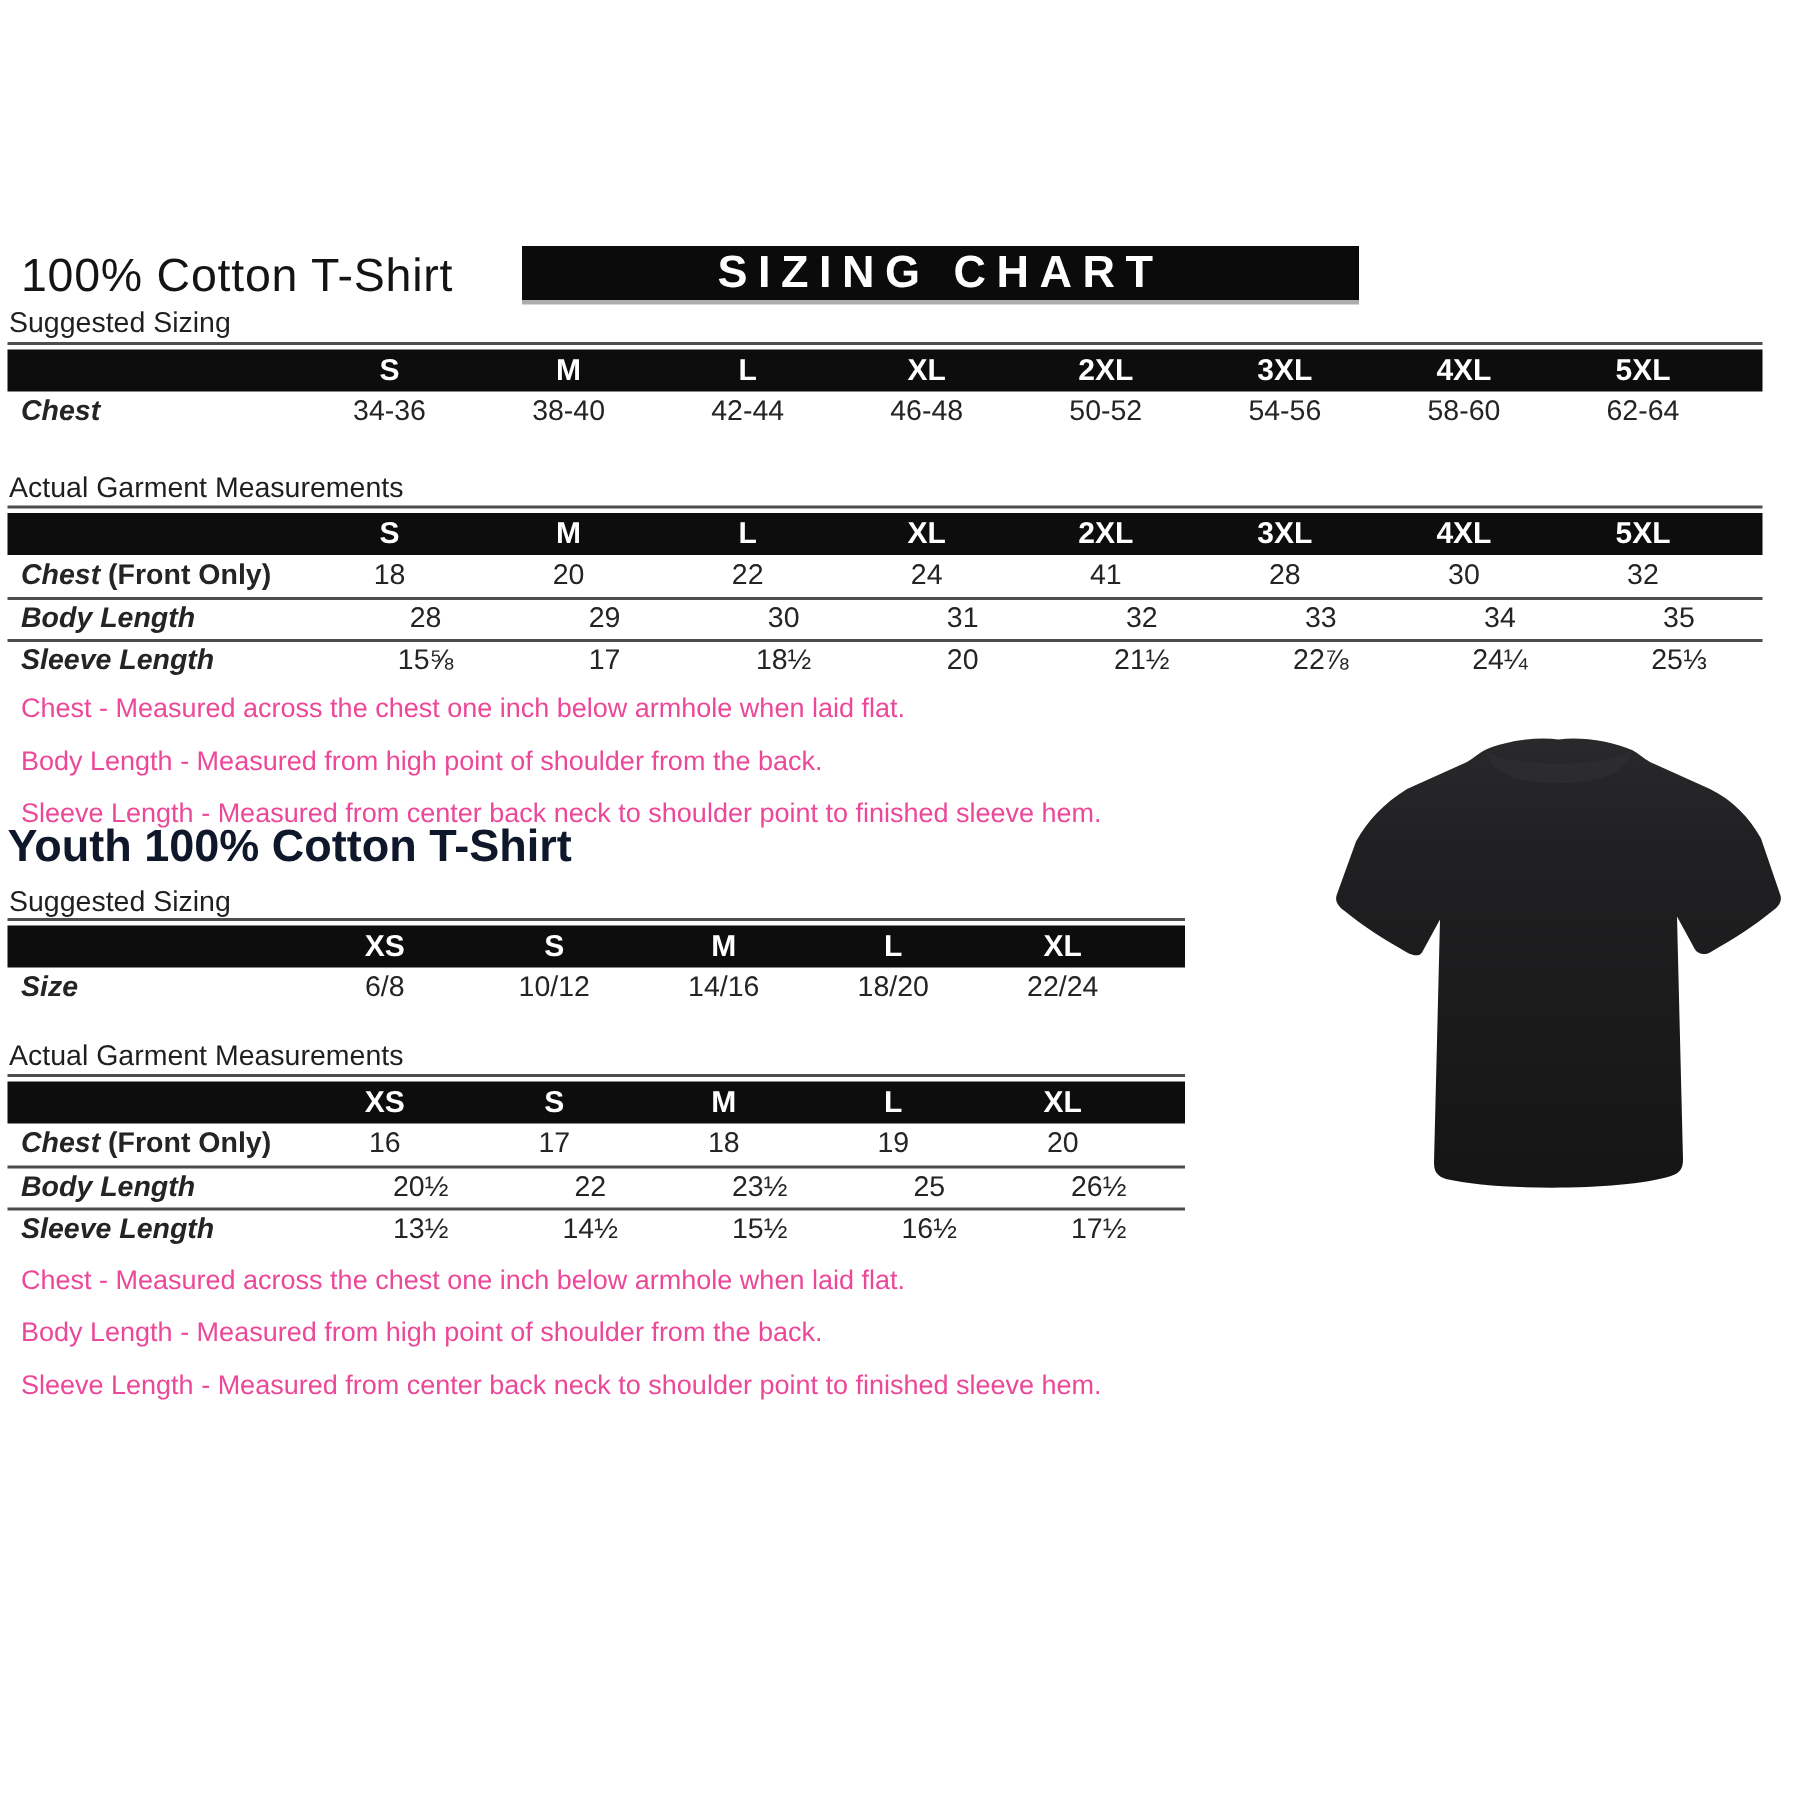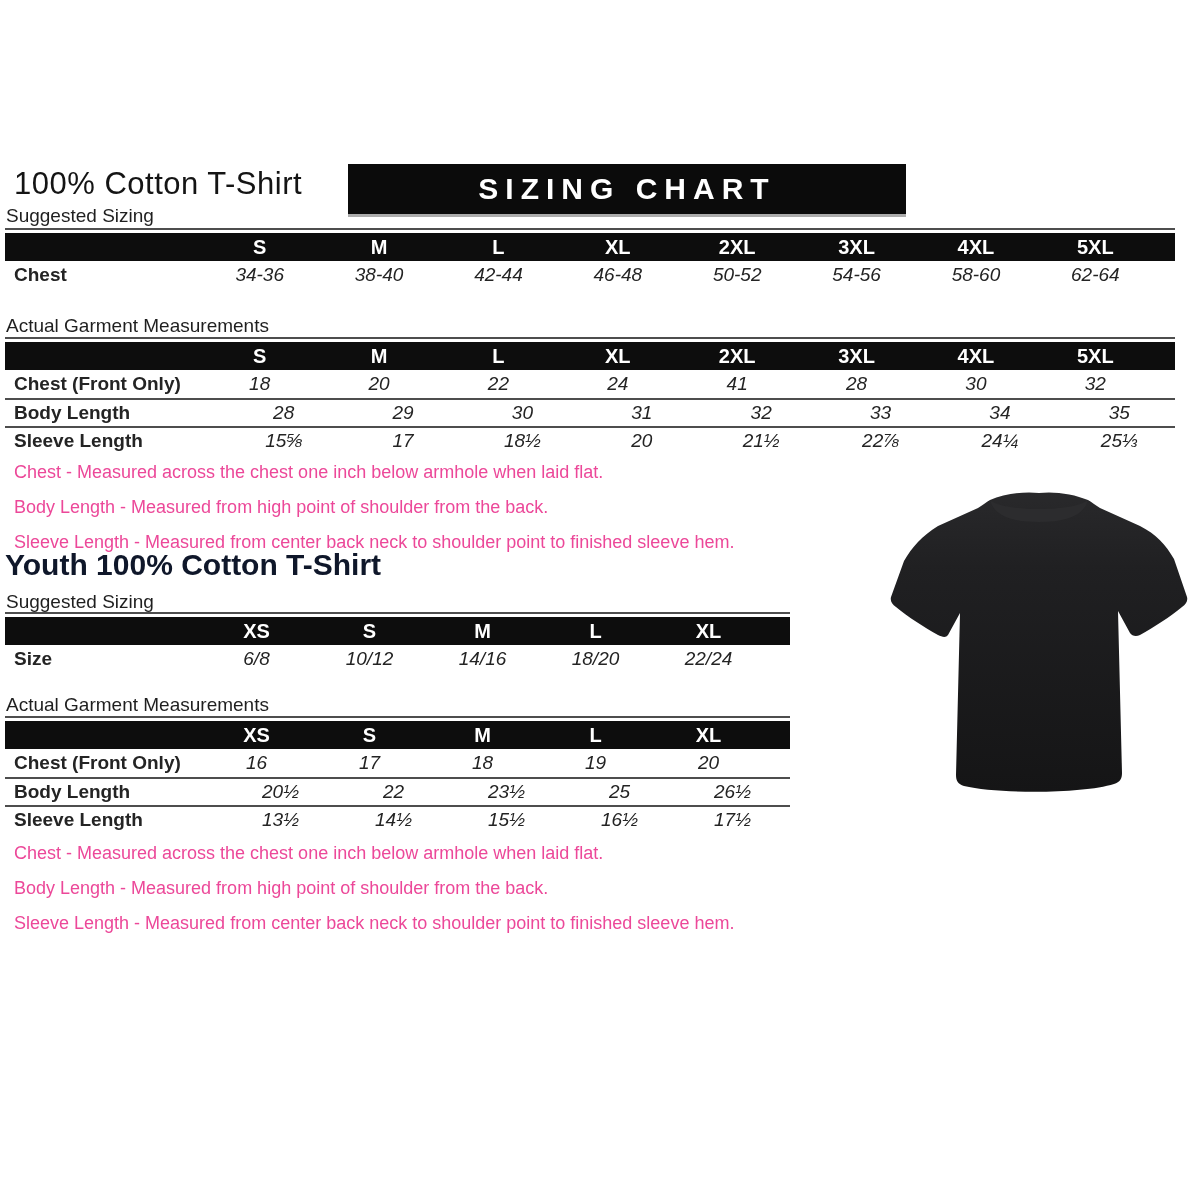--- a/index.html
+++ b/index.html
@@ -26,34 +26,34 @@
   .sz-table { border-top:2px solid #4e4e4e; padding-top:3px; background:#fff; }
   .t-row-grid { display:grid; align-items:center; }
   .cols-8 .t-row-grid { grid-template-columns:195px repeat(8,1fr); padding-right:20px; }
   .cols-5 .t-row-grid { grid-template-columns:195px repeat(5,1fr); padding-right:25px; }
 
   .t-head { background:#0d0d0d; color:#ffffff; height:28px; }
   .t-head .t-col { text-align:center; font-weight:700; font-size:20px; }
   .t-row { height:28px; font-size:19px; color:#242424; }
   .t-row + .t-row { border-top:2px solid #4d4d4d;gap:48px; }
   .t-label { padding-left:9px; text-align:left; font-size:19px; }
-  .t-label b { font-weight:700; }
+  .t-label b { font-weight:700;font-style:italic; }
   .t-label .note { font-weight:700; }
-  .t-cell { text-align:center;font-style:italic; }
+  .t-cell { text-align:center; }
 
   .notes .note-line { font-size:18px; color:#ec4899; margin-bottom:14px; }
 
   .shirt-svg { display:block; }
 </style>
 </head>
 <body>
 
 <div class="abs page-title" style="left:14px; top:166px;">100% Cotton T-Shirt</div>
 
-<div class="abs banner" style="left:348px; top:164px; width:558px; height:50px;">
+<div class="abs banner" style="left:348px; top:164px; width:558px; height:36px;">
   <span>SIZING CHART</span>
 </div>
 
 <div class="abs section-label" style="left:6px; top:205px;">Suggested Sizing</div>
 
 <div class="abs sz-table cols-8" style="left:5px; top:228px; width:1170px;">
     <div class="t-head t-row-grid">
       <div class="t-label"></div>
       <div class="t-col">S</div>
       <div class="t-col">M</div>

